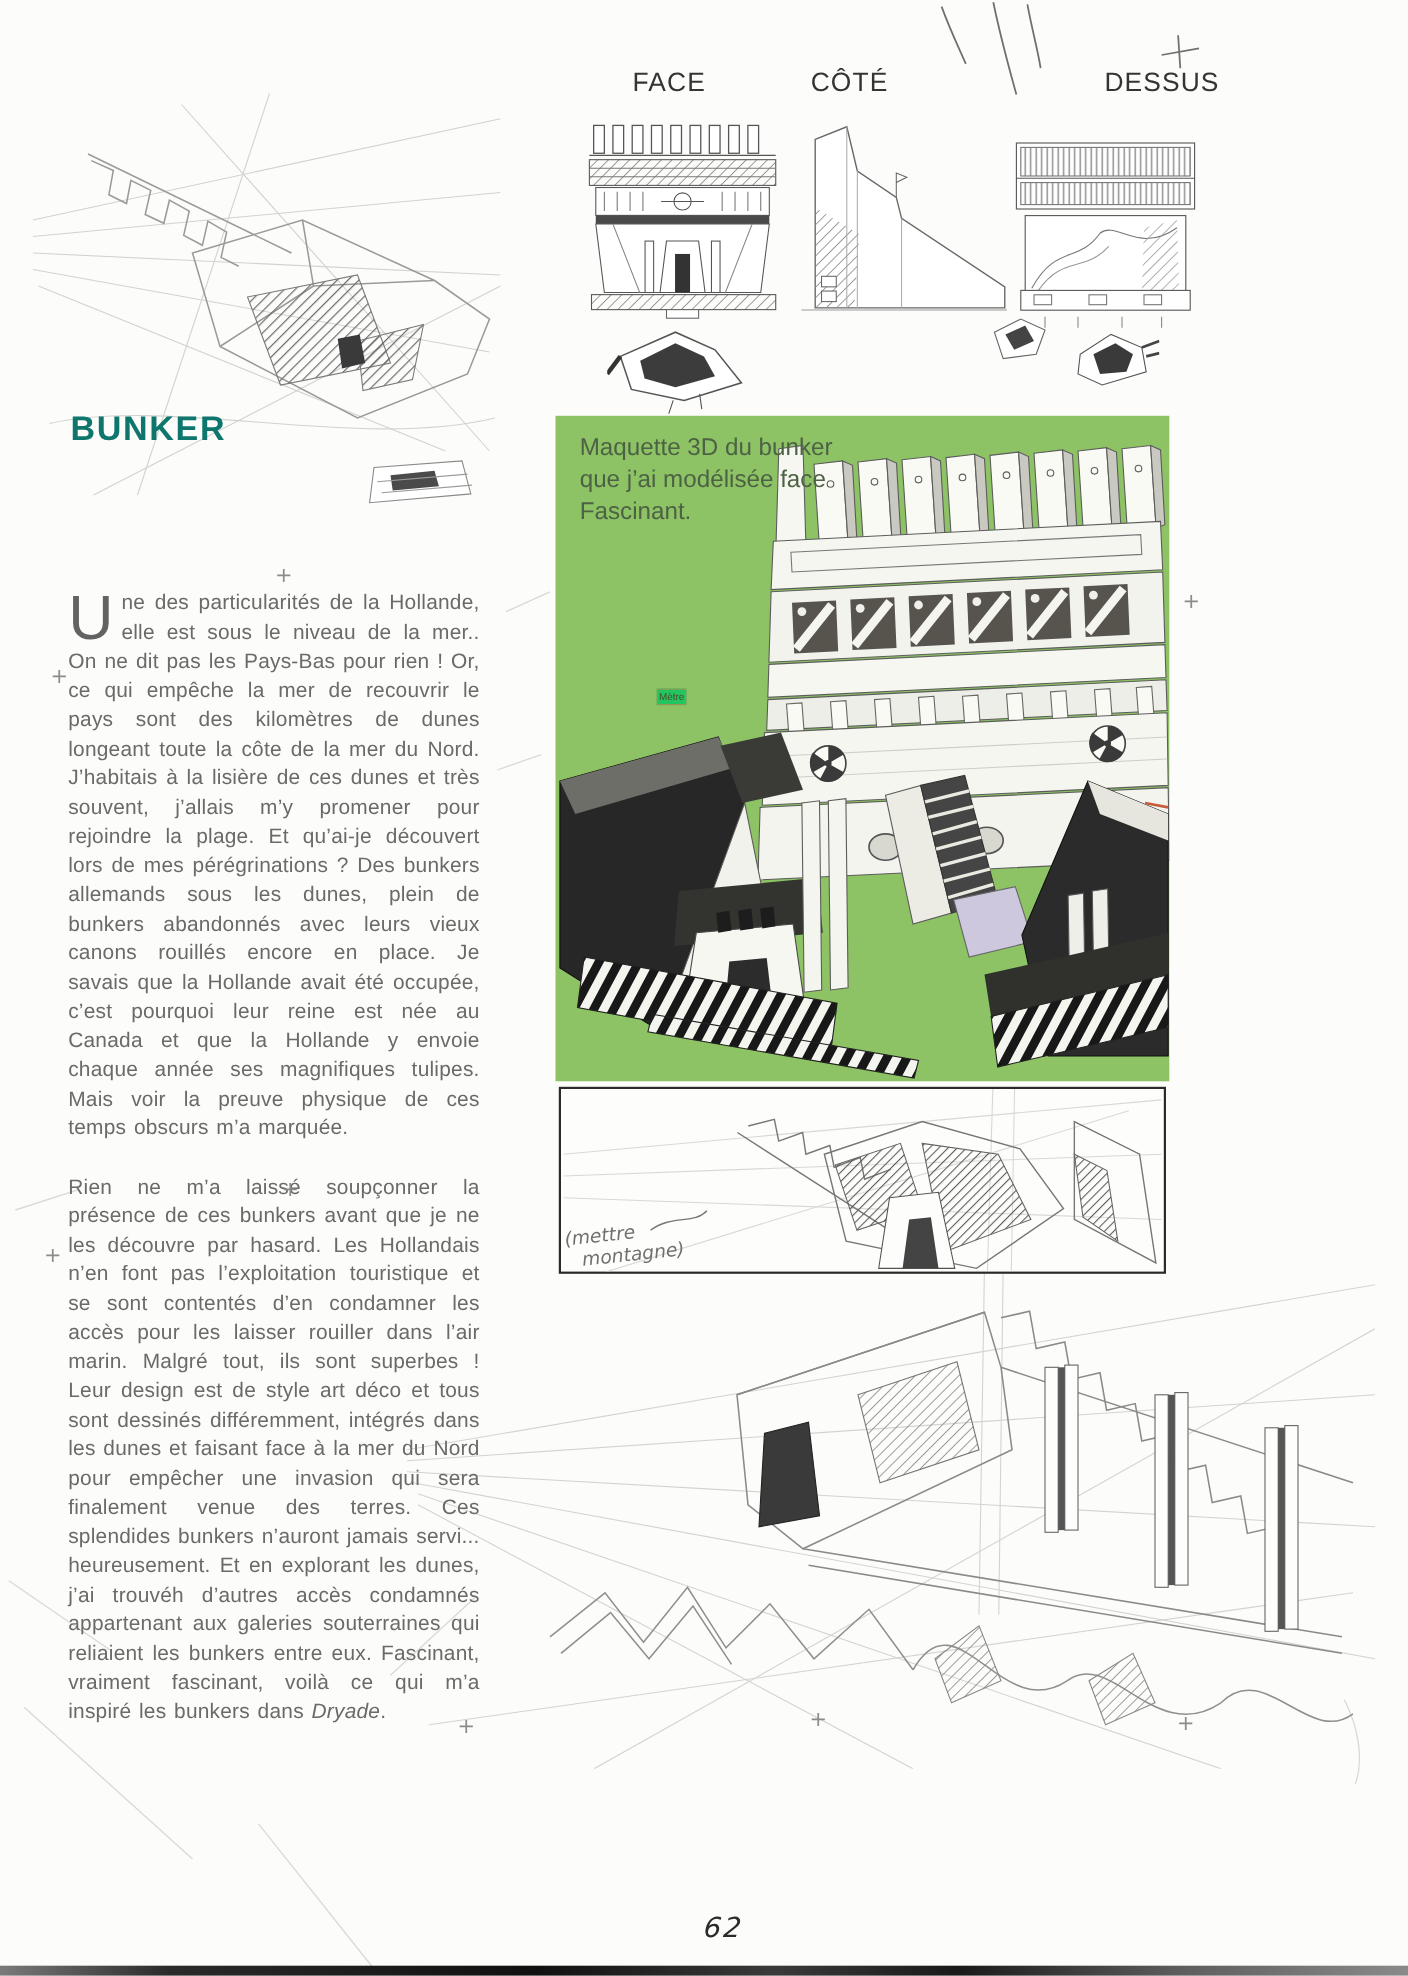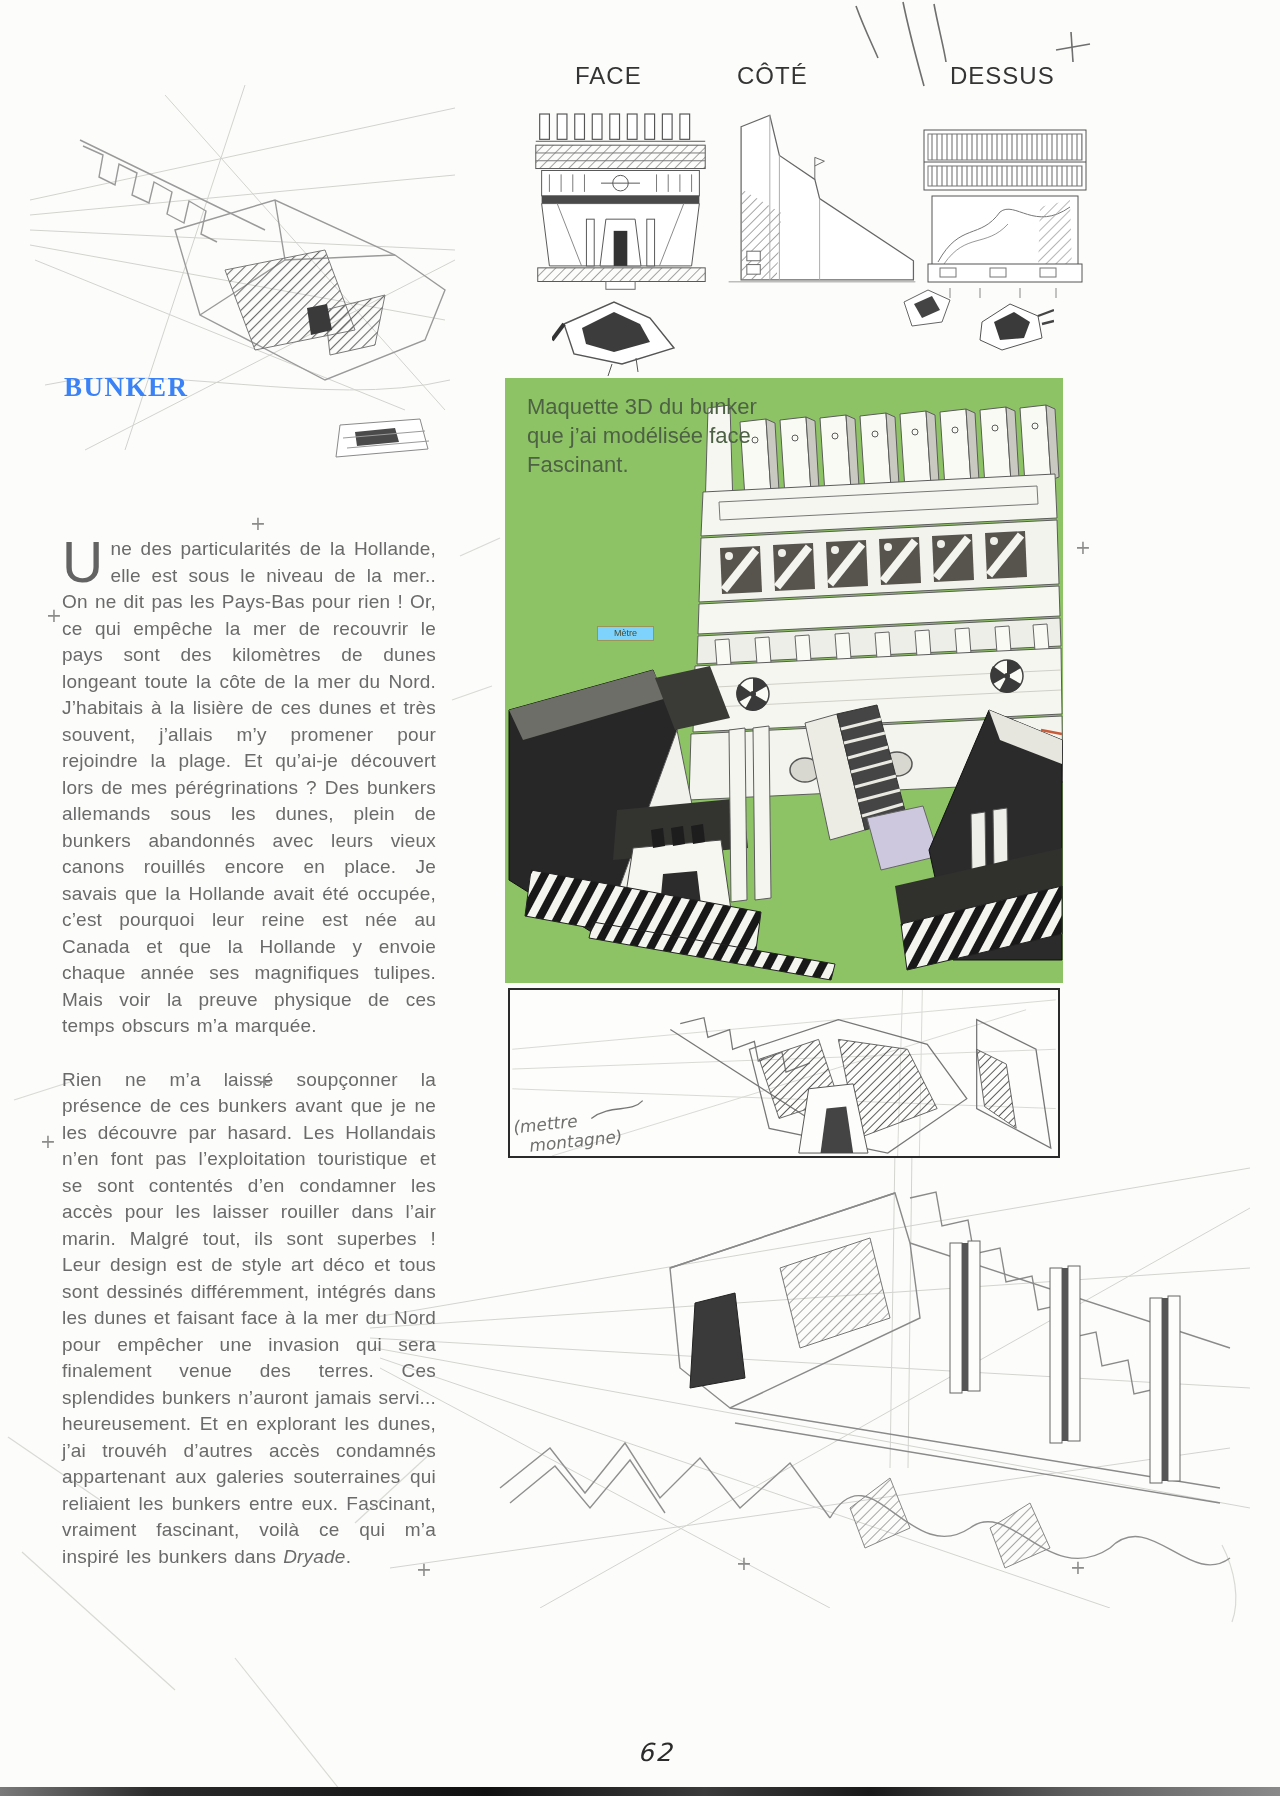--- a/index.html
+++ b/index.html
@@ -6,21 +6,21 @@
   body{
     width:1280px;height:1796px;position:relative;overflow:hidden;
     background:#fcfcfa;
     font-family:"Liberation Sans",sans-serif;
   }
   .abs{position:absolute;}
   .view-label{
     font-size:24px;color:#343434;letter-spacing:1px;z-index:3;
   }
   .heading{
-    font-size:27px;font-weight:bold;color:#3b82f6;letter-spacing:1.5px;z-index:3;font-family:Liberation Serif, serif;
+    font-size:31px;font-weight:bold;color:#0f766e;letter-spacing:1.5px;z-index:3;
   }
   .article{
     left:62px;top:536px;width:374px;z-index:3;
     color:#6a6a6a;font-size:19px;line-height:26.5px;text-align:justify;
     word-spacing:1.5px;letter-spacing:.2px;
   }
   .article p{margin:0 0 27px 0;}
   .dropcap{
     float:left;font-size:57px;line-height:46px;color:#636363;
     margin:3px 7px 0 0;font-weight:400;
@@ -28,22 +28,22 @@
   .ital{font-style:italic;}
   .fig3d{
     left:505px;top:378px;width:558px;height:605px;background:#8dc364;z-index:2;
   }
   .fig3d .caption{
     position:absolute;left:22px;top:14px;z-index:4;
     color:#4d6245;font-size:22px;line-height:29px;
   }
   .metre{
     position:absolute;left:92px;top:248px;z-index:5;
-    background:#7dd3fc;border:1px solid #9a9456;color:#4a4a2e;
-    font-size:9px;line-height:11px;padding:1px 16px;
+    background:#22c55e;border:1px solid #9a9456;color:#4a4a2e;
+    font-size:9px;line-height:11px;padding:1px 1px;
   }
   .model-svg{position:absolute;left:0;top:0;z-index:3;}
   .frame-panel{
     left:508px;top:988px;width:552px;height:170px;z-index:2;
     border:2px solid #2a2a2a;background:#fdfdfb;box-sizing:border-box;
   }
   .note{
     left:514px;top:1110px;z-index:5;width:140px;
     font-family:"DejaVu Sans",sans-serif;font-style:italic;
     font-size:17px;line-height:20px;color:#70706e;
@@ -113,21 +113,21 @@
   <path d="M200,190 L300,170 L330,250 L230,270 Z" fill="url(#hA)" stroke="#7a7a7a"></path>
   <path d="M300,230 L360,215 L350,265 L305,275 Z" fill="url(#hA)" stroke="#7a7a7a"></path>
   <path d="M282,228 l20,-4 5,26 -21,5 Z" fill="#3a3a3a"></path>
   <path d="M315,345 l80,-6 8,30 -92,8 Z" fill="#fff" stroke="#8a8a8a"></path>
   <path d="M330,352 l40,-4 4,14 -42,4 Z" fill="#4a4a4a"></path>
   <path d="M318,358 l82,-7 M322,368 l82,-7" stroke="#9a9a9a" fill="none"></path>
 </svg>
 
 <div class="abs view-label" style="left:575px;top:62px">FACE</div>
 <div class="abs view-label" style="left:737px;top:62px">CÔTÉ</div>
-<div class="abs view-label" style="left:950px;top:62px">DESSUS</div>
+<div class="abs view-label" style="left:1004px;top:62px">DESSUS</div>
 
 <svg class="abs" style="left:528px;top:102px;z-index:1" width="185" height="210" viewBox="0 0 190 215">
   <defs>
     <pattern id="hB" width="7" height="7" patternTransform="rotate(45)" patternUnits="userSpaceOnUse">
       <line x1="0" y1="0" x2="0" y2="7" stroke="#8a8a8a" stroke-width="1.6"></line>
     </pattern>
   </defs>
   <g stroke="#555" stroke-width="1.2" fill="#fff">
     <rect x="12" y="12" width="10" height="26"></rect>
       <rect x="30" y="12" width="10" height="26"></rect>

